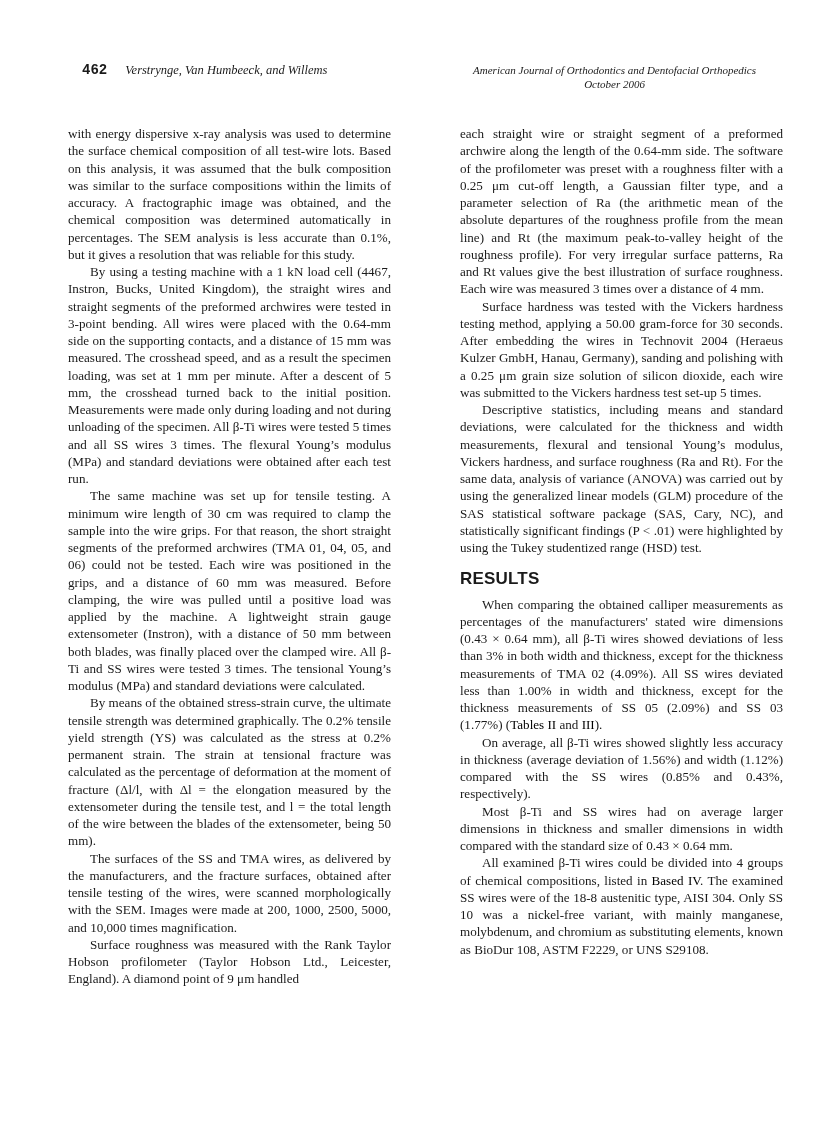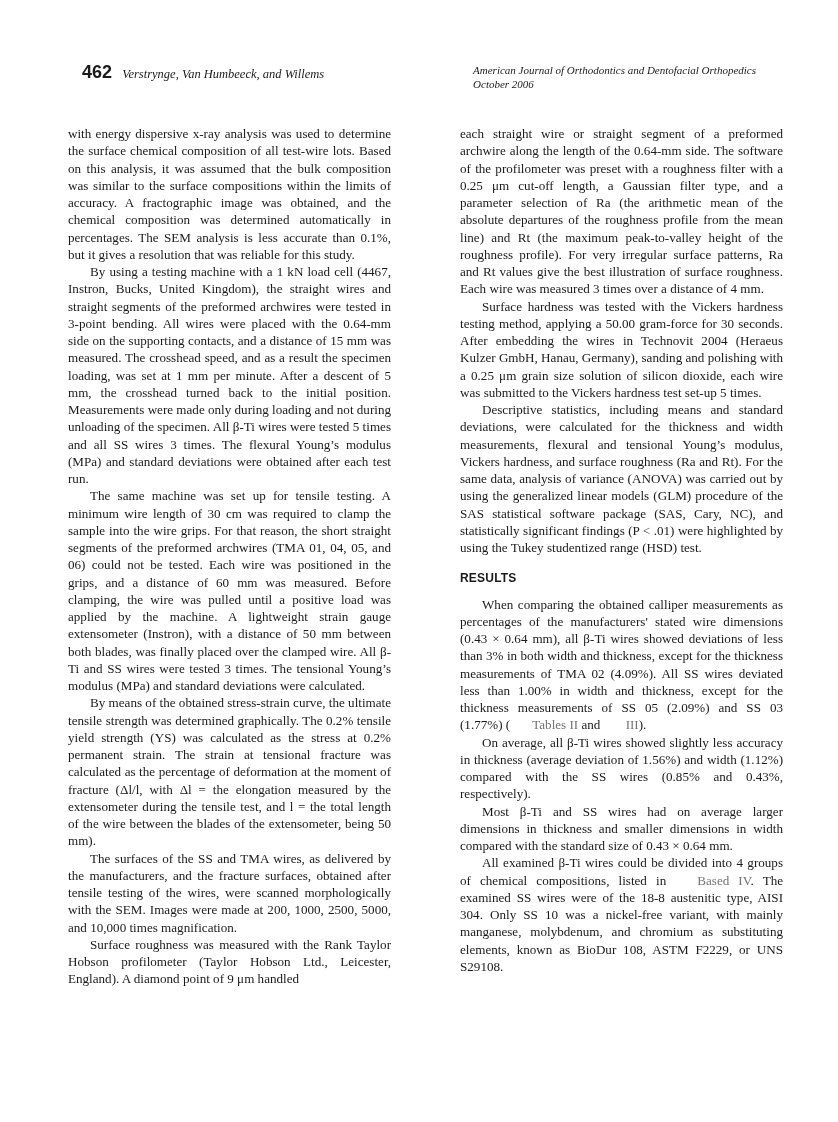--- a/index.html
+++ b/index.html
@@ -1,27 +1,27 @@
 <!DOCTYPE html>
 <html><head>
 <meta charset="utf-8">
 <style>
   html, body { margin: 0; padding: 0; background: #ffffff; }
   body { width: 838px; height: 1122px; position: relative; overflow: hidden; color: #1a1a1a; }
   .header { position: absolute; top: 62px; left: 82px; right: 82px; height: 40px; font-family: "Liberation Serif", serif; }
   .header-left { position: absolute; left: 0; top: 0; font-size: 12.5px; font-style: italic; white-space: nowrap; }
-  .page-num { font-family: Liberation Sans, sans-serif; font-weight: bold; font-style: normal; font-size: 18px; margin-right: 7px; }
-  .header-right { position: absolute; right: 0; top: 1px; text-align: left; font-size: 11px; font-style: italic; line-height: 14px; }
+  .page-num { font-family: Liberation Mono, monospace; font-weight: bold; font-style: normal; font-size: 14px; margin-right: 15px; }
+  .header-right { position: absolute; right: 0; top: 1px; text-align: center; font-size: 11px; font-style: italic; line-height: 14px; }
   .col { position: absolute; top: 125px; width: 323px; font-family: "Liberation Serif", serif; font-size: 13.1px; line-height: 17.25px; text-align: justify; hyphens: manual; }
   .col-left { left: 68px; }
   .col-right { left: 460px; }
   .col p { margin: 0; text-indent: 22px; }
   .col p.noindent { text-indent: 0; }
-  .section-heading { font-family: "Liberation Sans", sans-serif; font-weight: bold; font-size: 12px; letter-spacing: 0.2px; margin: 14px 0 8px 0; text-indent: 0; }
-  .link { color: #737373; cursor: pointer; margin-left: 22px; }
+  .section-heading { font-family: "Liberation Sans", sans-serif; font-weight: bold; font-size: 17px; letter-spacing: 0.2px; margin: 14px 0 8px 0; text-indent: 0; }
+  .link { color: #000000; cursor: pointer; }
 </style>
 </head>
 <body>
 
 <div class="header">
   <div class="header-left">
     <span class="page-num">462</span>
     <span>Verstrynge, Van Humbeeck, and Willems</span>
   </div>
   <div class="header-right">

